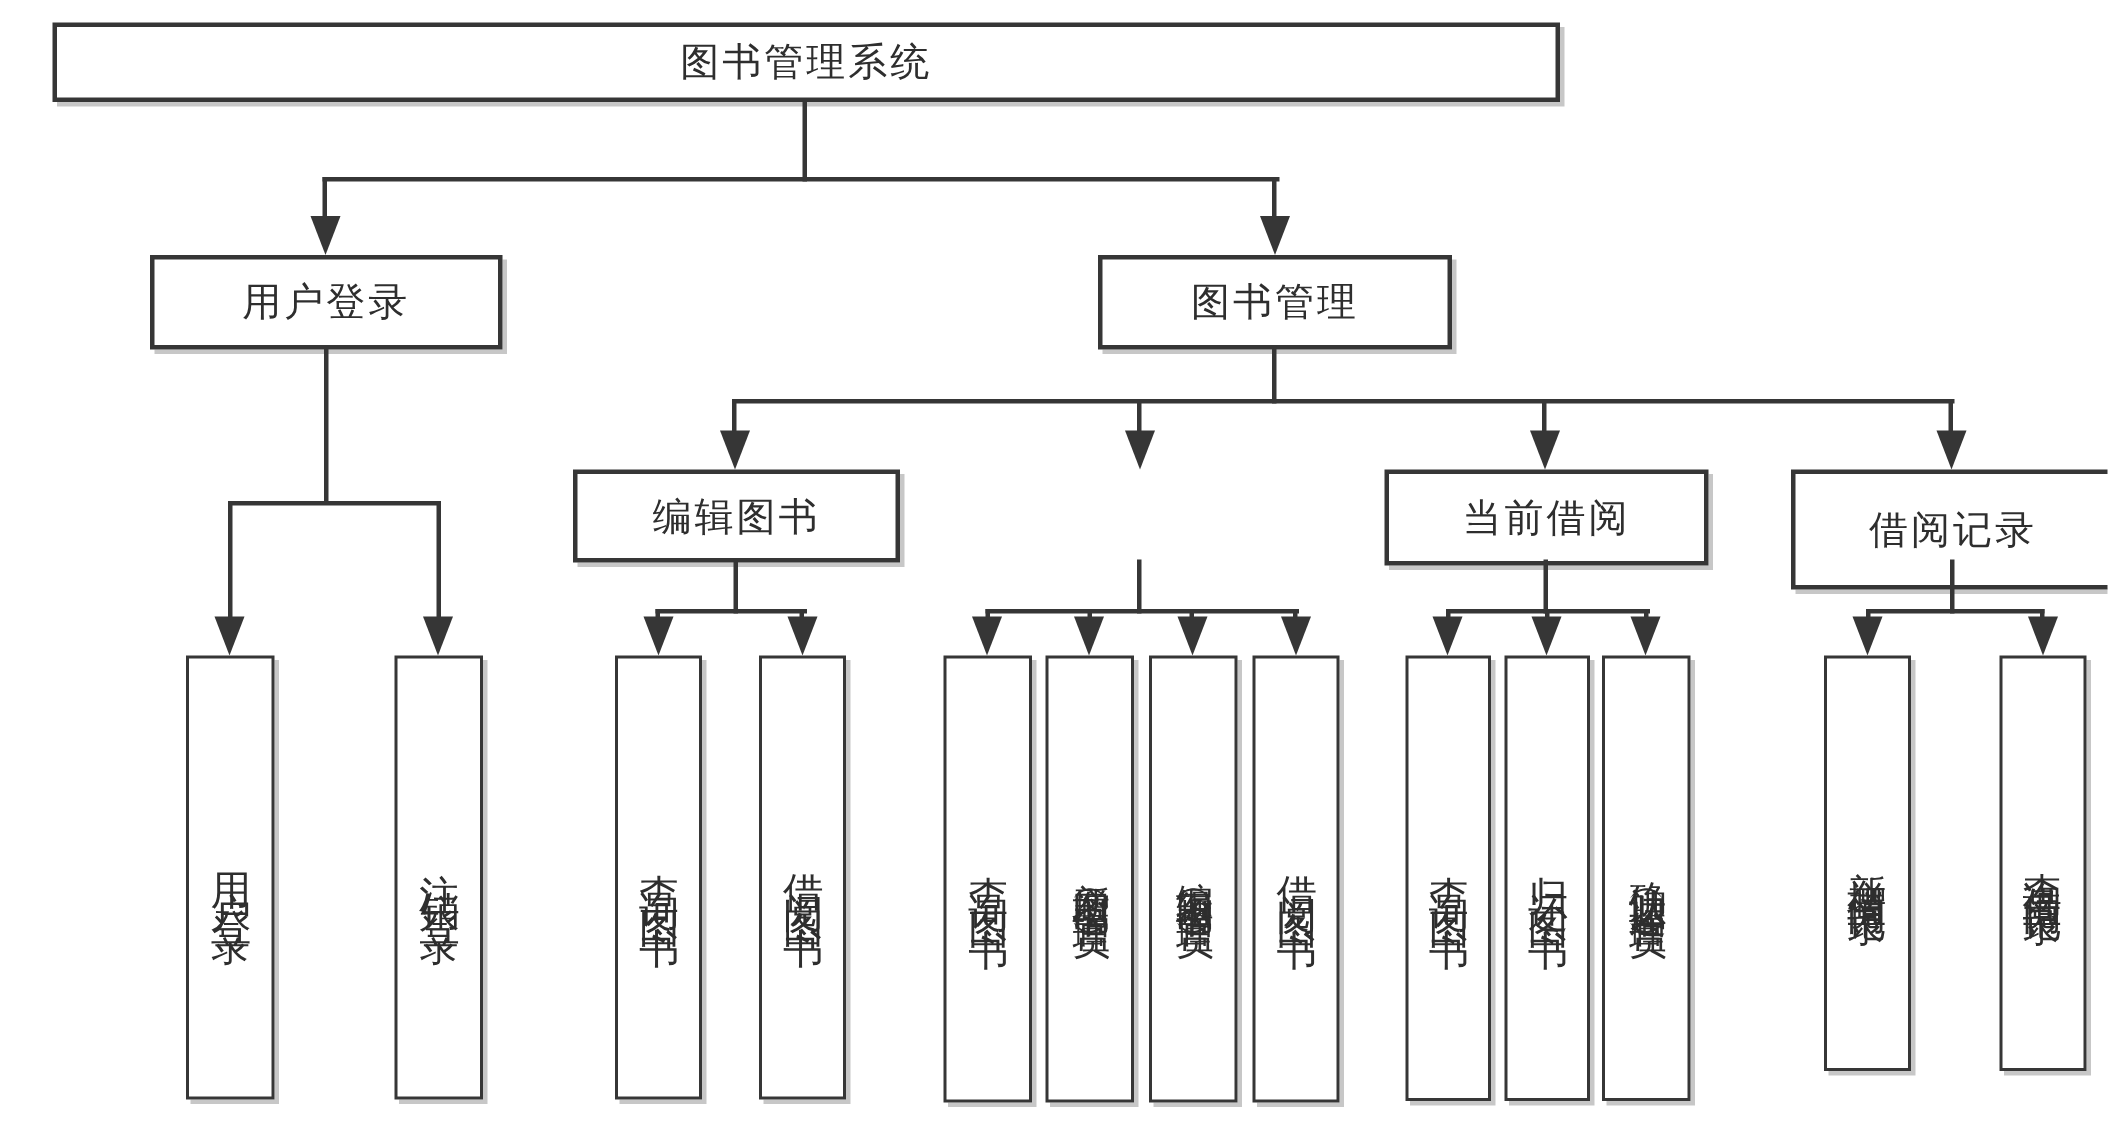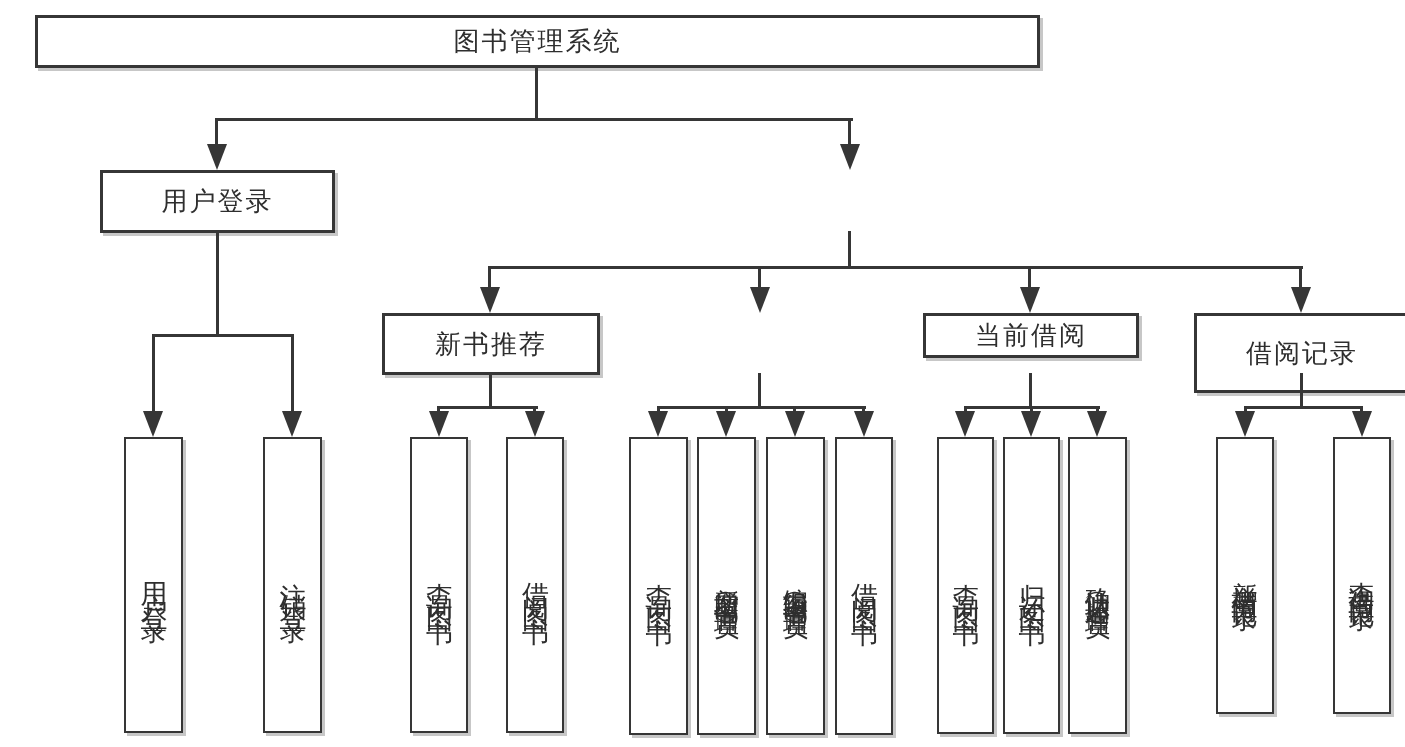--- a/index.html
+++ b/index.html
@@ -19,21 +19,21 @@
        border-right:10px solid transparent;border-top:26px solid #363636;}
   #watermark{position:absolute;left:1186px;top:715px;font-size:19px;letter-spacing:1px;
        color:#b4b4b4;white-space:nowrap;}
 
   
   #bx-root{left:15px;top:15px;width:1005px;height:53px;}
   #bx-user{left:80px;top:170px;width:235px;height:63px;}
   #bx-mgmt{left:712px;top:170px;width:236px;height:63px;}
   #bx-nb{left:362px;top:313px;width:218px;height:62px;}
   #bx-bb{left:632px;top:313px;width:216px;height:62px;}
-  #bx-cb{left:903px;top:313px;width:216px;height:45px;}
+  #bx-cb{left:903px;top:313px;width:216px;height:64px;}
   #bx-br{left:1174px;top:313px;width:216px;height:80px;}
 
   
   #lf-u1{left:104px;top:437px;width:59px;height:296px;}
   #lf-u2{left:243px;top:437px;width:59px;height:296px;}
   #lf-nb1{left:390px;top:437px;width:58px;height:296px;}
   #lf-nb2{left:486px;top:437px;width:58px;height:296px;}
   #lf-bb1{left:609px;top:437px;width:59px;height:298px;}
   #lf-bb2{left:677px;top:437px;width:59px;height:298px;}
   #lf-bb3{left:746px;top:437px;width:59px;height:298px;}
@@ -114,22 +114,25 @@
 <body>
 
 <div class="stage">
 
   <div class="box h" id="bx-root">
     <span>图书管理系统</span>
   </div>
   <div class="box h" id="bx-user">
     <span>用户登录</span>
   </div>
+  <div class="box h" id="bx-mgmt">
+    <span>图书管理</span>
+  </div>
   <div class="box h" id="bx-nb">
-    <span>新书推荐</span>
+    <span>编辑图书</span>
   </div>
   <div class="box h" id="bx-cb">
     <span>当前借阅</span>
   </div>
   <div class="box h" id="bx-br">
     <span>借阅记录</span>
   </div>
 
   <div class="box leaf v4" id="lf-u1">
     <span>用户登录</span>

